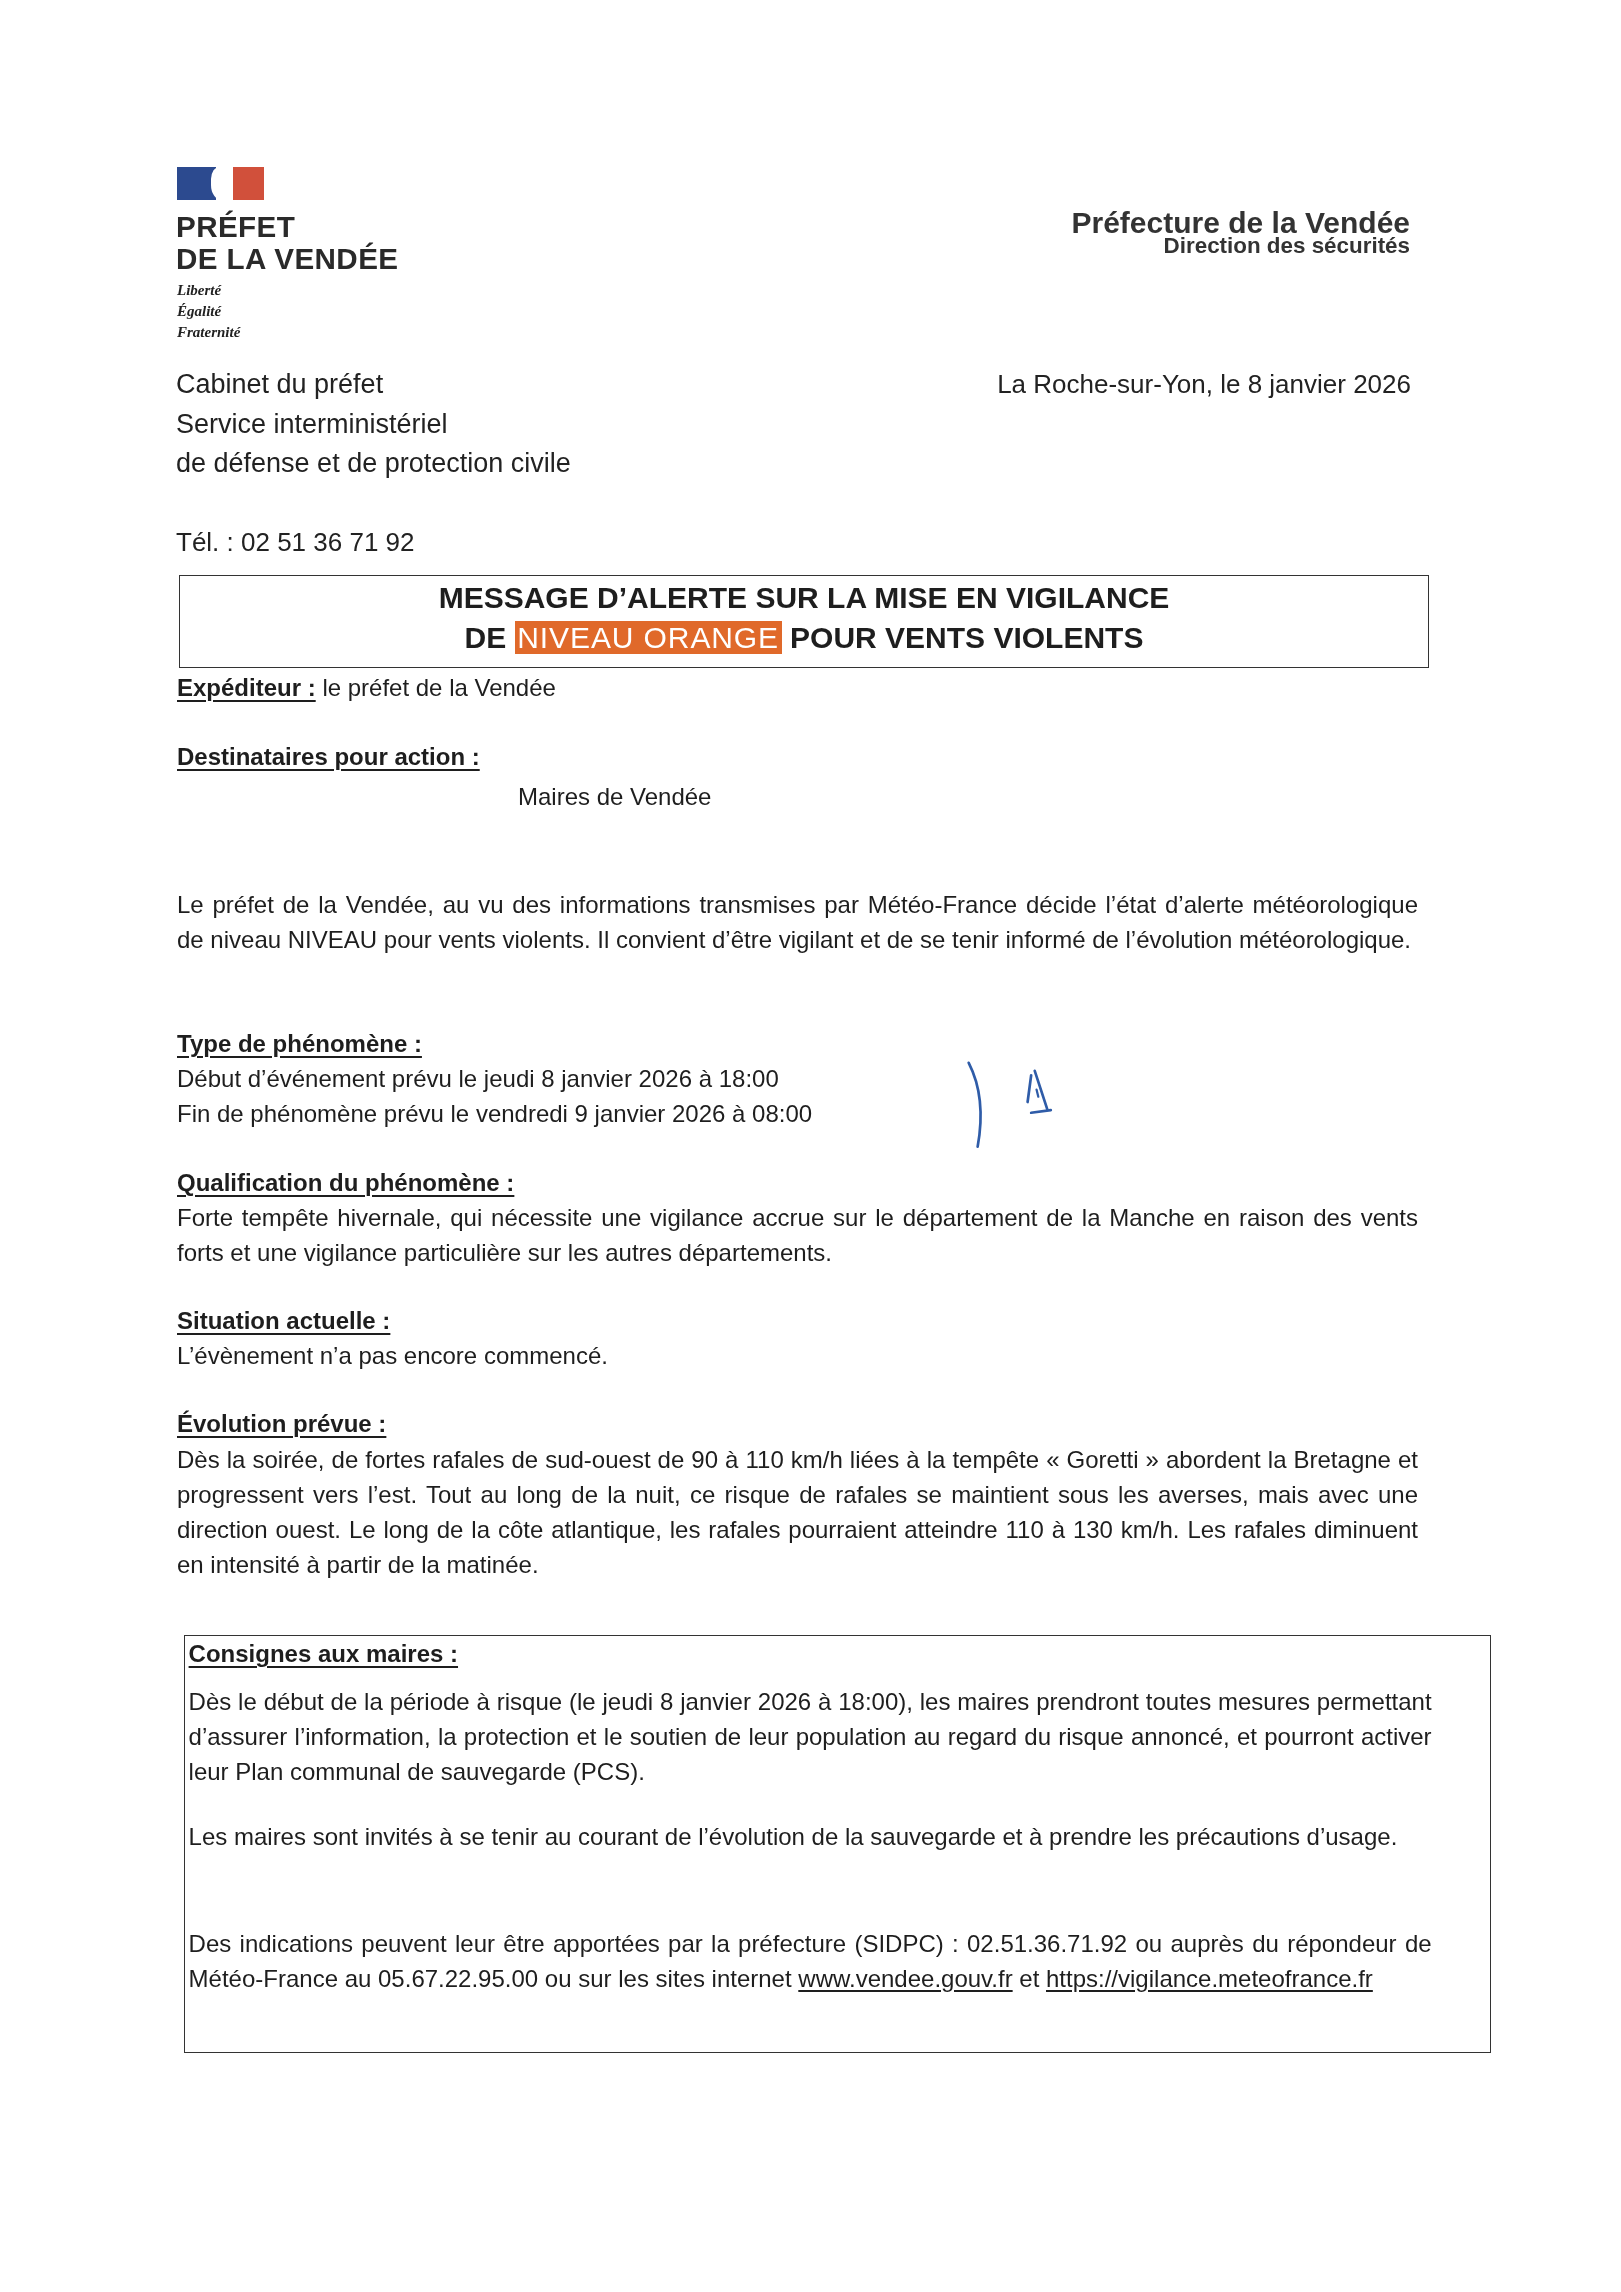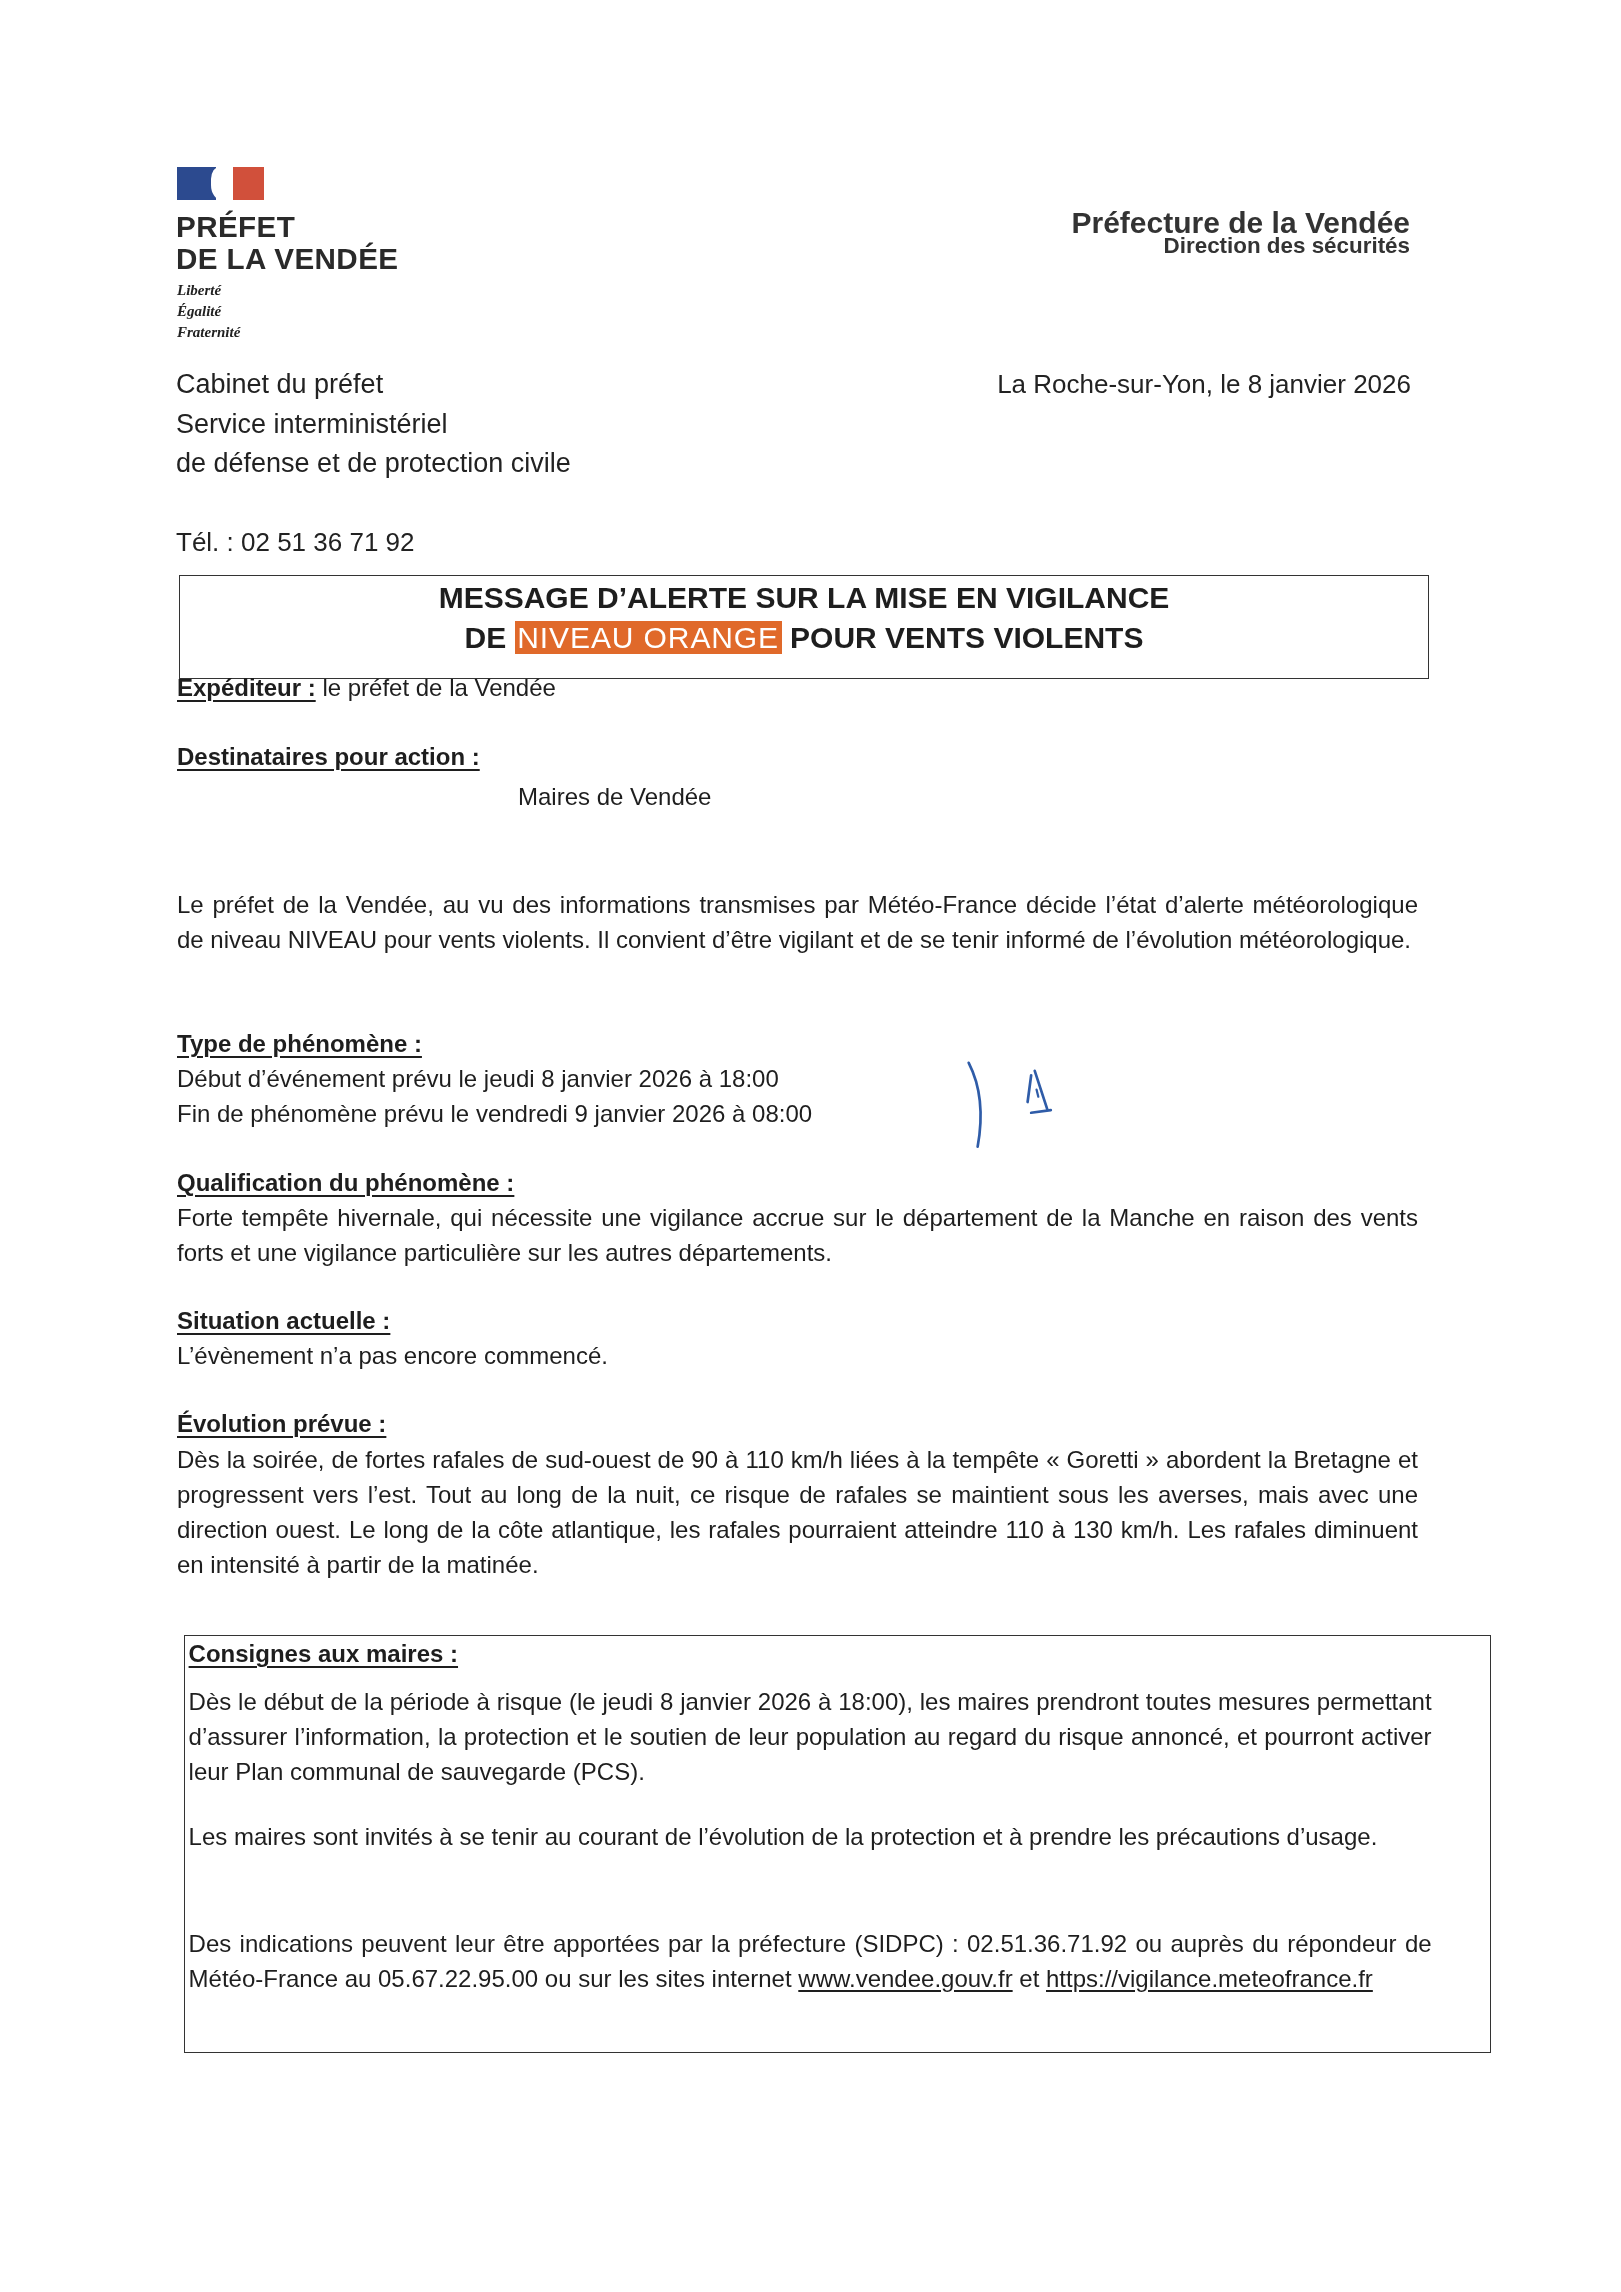--- a/index.html
+++ b/index.html
@@ -21,21 +21,21 @@
   .devise { font-family: "Liberation Serif", "DejaVu Serif", serif; font-style: italic; font-weight: bold;
             font-size: 15px; line-height: 21.5px; color: #222; }
   .pref-title { font-weight: bold; font-size: 30px; color: #333; }
   .pref-sub { font-weight: bold; font-size: 22.4px; color: #333; }
   .service { font-size: 27px; line-height: 39px; color: #222; }
   .body { font-size: 24px; color: #1e1e1e; line-height: 35px; }
   .justify { white-space: normal; text-align: justify; text-align-last: left; }
   .heading { font-weight: bold; text-decoration: underline; text-decoration-thickness: 1.8px; text-underline-offset: 3.6px; }
   .bold { font-weight: normal; }
   .title-box {
-    position: absolute; left: 179px; top: 575px; width: 1250px; height: 104px;
+    position: absolute; left: 179px; top: 575px; width: 1250px; height: 93px;
     border: 1.8px solid #333; box-sizing: border-box;
   }
   .title-line { position: absolute; left: 0; width: 100%; text-align: center; font-weight: bold; font-size: 30px; color: #1e1e1e; }
   .orange-hl { background: #e0692a; color: #ffffff; font-weight: normal; padding: 0 2.7px; letter-spacing: 0.9px; }
   .consignes-box {
     position: absolute; left: 184px; top: 1635px; width: 1307px; height: 418px;
     border: 1.8px solid #333; box-sizing: border-box;
   }
   .link { text-decoration: underline; color: #1e1e1e; text-underline-offset: 2.7px; }
   .hand { position: absolute; }
@@ -109,20 +109,20 @@
 
   <div class="abs body heading" style="left:177px; top:1303px;">Situation actuelle :</div>
   <div class="abs body" style="left:177px; top:1338px;">L’évènement n’a pas encore commencé.</div>
 
   <div class="abs body heading" style="left:177px; top:1406px;">Évolution prévue :</div>
   <div class="abs body justify" style="left:177px; top:1442px; width:1241px;">Dès la soirée, de fortes rafales de sud-ouest de 90 à 110 km/h liées à la tempête « Goretti » abordent la Bretagne et progressent vers l’est. Tout au long de la nuit, ce risque de rafales se maintient sous les averses, mais avec une direction ouest. Le long de la côte atlantique, les rafales pourraient atteindre 110 à 130 km/h. Les rafales diminuent en intensité à partir de la matinée.</div>
 
   <div class="consignes-box">
     <div class="abs body heading" style="left:3.6px; top:0px;">Consignes aux maires :</div>
     <div class="abs body justify bold" style="left:3.6px; top:48px; width:1243px;">Dès le début de la période à risque (le jeudi 8 janvier 2026 à 18:00), les maires prendront toutes mesures permettant d’assurer l’information, la protection et le soutien de leur population au regard du risque annoncé, et pourront activer leur Plan communal de sauvegarde (PCS).</div>
-    <div class="abs body justify" style="left:3.6px; top:183px; width:1243px;">Les maires sont invités à se tenir au courant de l’évolution de la protection et à prendre les précautions d’usage.</div>
+    <div class="abs body justify" style="left:3.6px; top:183px; width:1243px;">Les maires sont invités à se tenir au courant de l’évolution de la sauvegarde et à prendre les précautions d’usage.</div>
     <div class="abs body justify" style="left:3.6px; top:290px; width:1243px;">
       <span>Des indications peuvent leur être apportées par la préfecture (SIDPC) : 02.51.36.71.92 ou auprès du répondeur de Météo-France au 05.67.22.95.00 ou sur les sites internet </span><a class="link">www.vendee.gouv.fr</a><span> et </span><a class="link">https://vigilance.meteofrance.fr</a>
     </div>
   </div>
 
 </div>
 
 
 </body></html>

